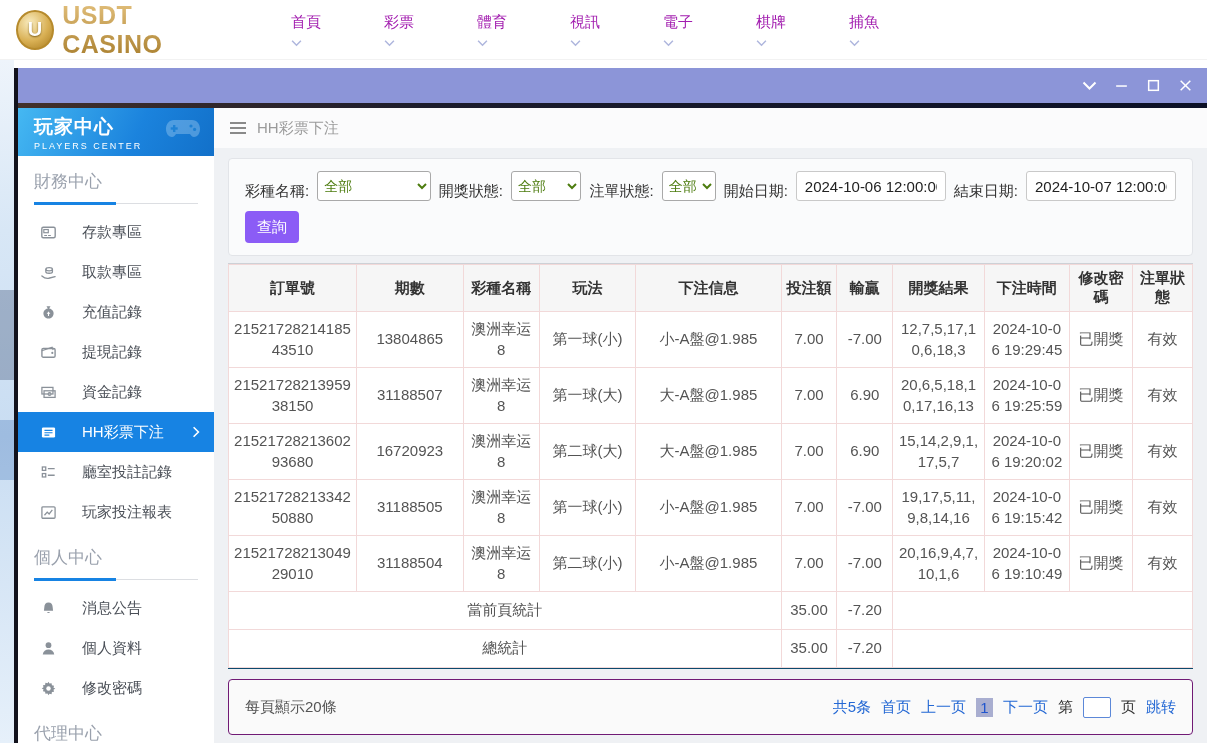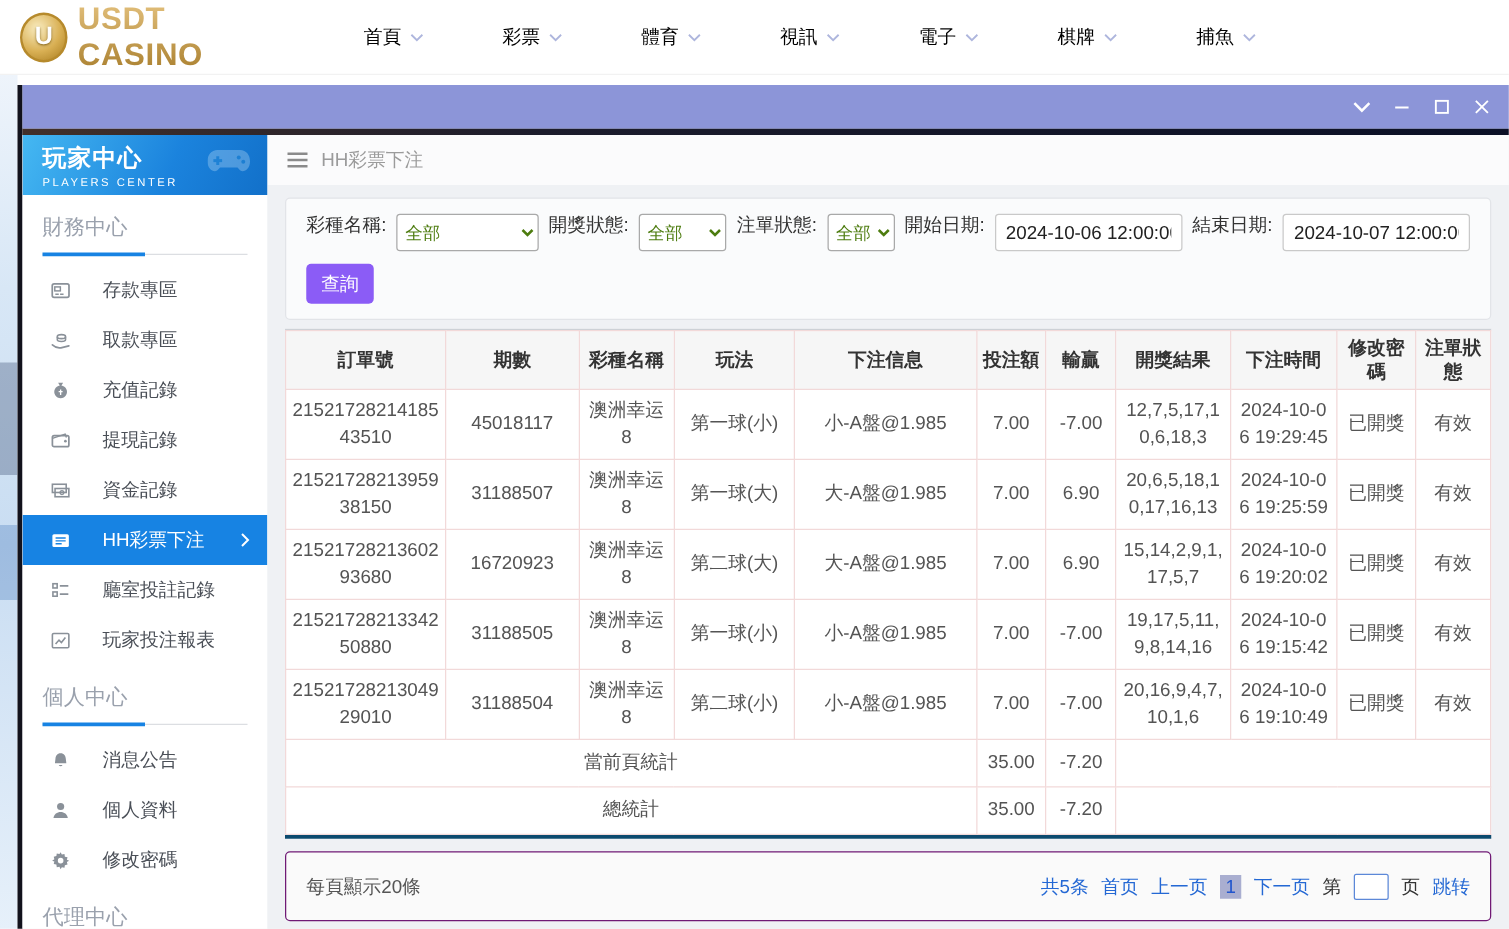--- a/index.html
+++ b/index.html
@@ -11,21 +11,21 @@
     display:flex; align-items:center; border-bottom:1px solid #f2f2f2; z-index:5; }
   .logo { display:flex; align-items:center; gap:8px; margin-left:16px; width:215px; }
   .logo-badge { width:40px; height:40px; border-radius:50%;
     background:radial-gradient(circle at 35% 30%,#f9ecc0,#d9b054 55%,#a87b1e);
     border:2px solid #b68a2c; display:flex; align-items:center; justify-content:center;
     color:#fff; font-weight:bold; font-size:20px; text-shadow:0 1px 2px #7a5a10; }
   .logo-text { font-size:25px; font-weight:800; letter-spacing:.5px;
     background:linear-gradient(180deg,#e3c07c,#a97f2e); -webkit-background-clip:text;
     background-clip:text; color:transparent; }
   .nav-items { display:flex; align-items:center; gap:63px; margin-left:60px; }
-  .nav-item { display:flex; align-items:center; gap:7px; font-size:15px; color:#000000; cursor:pointer; }
+  .nav-item { display:flex; gap:7px; font-size:15px; color:#a21caf; cursor:pointer;flex-direction:column; }
   .nav-item .chev { width:11px; height:8px; color:#aeb6dd; display:flex; }
   .nav-item .chev svg { width:11px; height:8px; }
 
   
   .bg-sliver { position:absolute; left:0; top:60px; width:14px; height:683px;
     background:linear-gradient(180deg,#eef4fb,#d8e7f6 25%,#c9ddf2 55%,#e6f0fa); }
   .bg-sliver .smudge1 { position:absolute; left:0; top:230px; width:14px; height:90px; background:rgba(35,55,95,.30); }
   .bg-sliver .smudge2 { position:absolute; left:0; top:360px; width:14px; height:60px; background:rgba(30,90,170,.25); }
 
   
@@ -60,31 +60,31 @@
 
   
   .main { flex:1; min-width:0; display:flex; flex-direction:column; background:#eff1f4; }
   .page-head { height:40px; background:#fbfbfc; display:flex; align-items:center;
     padding-left:16px; gap:11px; color:#9b9b9b; font-size:15px; flex:none; }
   .burger { width:16px; display:flex; flex-direction:column; gap:3px; cursor:pointer; }
   .burger i { display:block; height:2px; background:#8a8a8a; }
 
   .filter-panel { margin:10px 14px 0; background:#fafbfc; border:1px solid #e2e4e8;
     border-radius:4px; padding:12px 16px 12px; flex:none; }
-  .filter-row { display:flex; align-items:flex-start; gap:8px; flex-wrap:nowrap; }
+  .filter-row { display:flex; align-items:flex-end; gap:8px; flex-wrap:nowrap; }
   .f-label { font-size:15px; color:#333; white-space:nowrap; }
   .f-select { height:30px; border:1px solid #a9a9a9; border-radius:3px; background:#fff;
     font-size:14px; color:#4d7c0f; padding:0 2px; }
   .f-input { height:30px; border:1px solid #c9c9c9; border-radius:3px; background:#fff;
     font-size:15px; color:#222; padding:0 8px; width:150px; }
   .query-btn { margin-top:10px; width:54px; height:32px; background:#8b5cf6; color:#fff;
     border:none; border-radius:4px; font-size:15px; cursor:pointer; }
 
   .tbl-wrap { margin:7px 14px 0; background:#fff; border-top:1px solid #cdd1d6;
-    border-bottom:3px solid #0c4a6e; flex:none; }
+    border-bottom:1px solid #0c4a6e; flex:none; }
   table { border-collapse:collapse; width:100%; table-layout:fixed; }
   th,td { border:1px solid #f2d9d9; text-align:center; word-break:break-all; }
   th { background:#f6f6f6; color:#333; font-size:15px; font-weight:bold; height:42px; padding:4px 2px; }
   td { color:#545454; font-size:15px; padding:6px 4px; line-height:1.35; }
   tr.data-row td { height:56px; }
   tr.sum-row td { height:38px; }
 
   .foot-bar { margin:10px 14px 0; height:56px; background:#fafafa; border:1px solid #701a75;
     border-radius:4px; display:flex; align-items:center; justify-content:space-between;
     padding:0 16px; flex:none; }
@@ -397,21 +397,21 @@
                 <th>輸贏</th>
                 <th>開獎結果</th>
                 <th>下注時間</th>
                 <th>修改密碼</th>
                 <th>注單狀態</th>
               </tr>
             </thead>
           <tbody id="tbl-body">
               <tr class="data-row">
                 <td>2152172821418543510</td>
-                <td>45018117</td>
+                <td>13804865</td>
                 <td>澳洲幸运8</td>
                 <td>第一球(小)</td>
                 <td>小-A盤@1.985</td>
                 <td>7.00</td>
                 <td>-7.00</td>
                 <td>12,7,5,17,10,6,18,3</td>
                 <td>2024-10-06 19:29:45</td>
                 <td>已開獎</td>
                 <td>有效</td>
               </tr>

